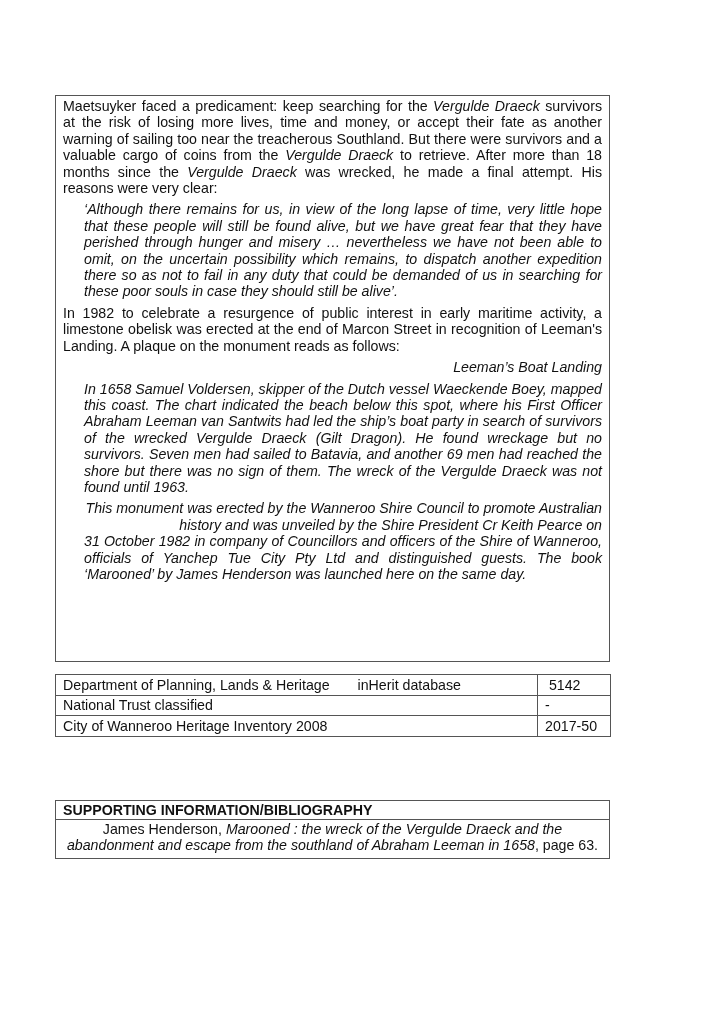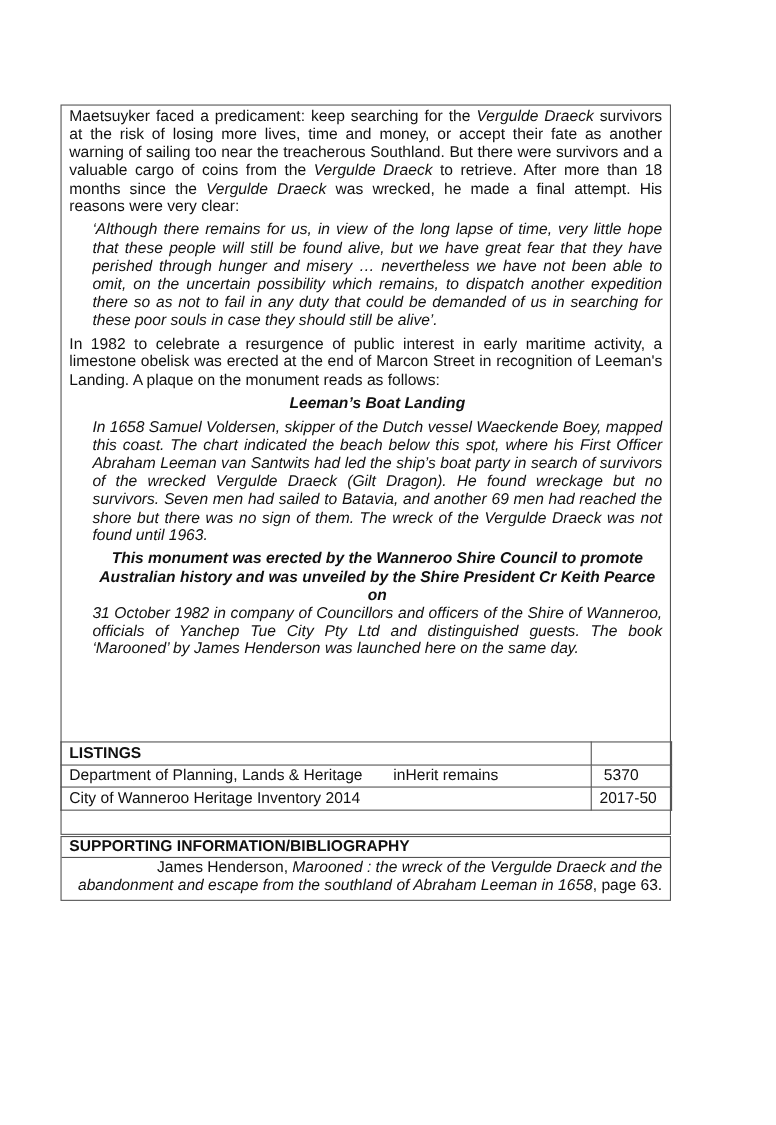--- a/index.html
+++ b/index.html
@@ -1,59 +1,59 @@
 <!DOCTYPE html>
 <html><head>
 <meta charset="utf-8">
 <style>
   html, body { margin: 0; padding: 0; background: #ffffff; }
   body { width: 705px; height: 1023px; position: relative; font-family: "Liberation Sans", sans-serif; color: #111; font-size: 14.2px; line-height: 16.4px; }
   .box { position: absolute; left: 55px; width: 555px; border: 1px solid #555; box-sizing: border-box; }
-  #main-box { top: 95px; height: 664px; padding: 2px 7px 0 7px; }
+  #main-box { top: 95px; height: 567px; padding: 2px 7px 0 7px; }
   p { margin: 0; text-align: justify; }
   .para { margin-bottom: 5px; }
   .quote { padding-left: 21px; font-style: italic; margin-bottom: 5px; text-align: justify; }
-  .nj { text-align: center; font-weight: bold; }
+  .nj { text-align: right; }
   i, em { font-style: italic; }
   table { position: absolute; left: 55px; top: 674px; width: 556px; border-collapse: collapse; }
   td { border: 1px solid #555; height: 19.5px; padding: 0 7px; vertical-align: middle; font-size: 14.2px; white-space: nowrap; }
   td.c3 { width: 58px; padding-left: 7px; }
   .hdr { font-weight: bold; }
   .gap { display: inline-block; width: 28px; }
-  #biblio { top: 760px; height: 59px; }
+  #biblio { top: 800px; height: 59px; }
   #biblio .head { font-weight: bold; padding: 1px 7px; border-bottom: 1px solid #555; height: 19px; box-sizing: border-box; }
-  #biblio .body { padding: 1px 7px; text-align: right; }
+  #biblio .body { padding: 1px 7px; text-align: center; }
 </style>
 </head>
 <body>
 
 <div class="box" id="main-box">
   <p class="para"><span>Maetsuyker faced a predicament: keep searching for the </span><i>Vergulde Draeck</i><span> survivors at the risk of losing more lives, time and money, or accept their fate as another warning of sailing too near the treacherous Southland. But there were survivors and a valuable cargo of coins from the </span><i>Vergulde Draeck</i><span> to retrieve. After more than 18 months since the </span><i>Vergulde Draeck</i><span> was wrecked, he made a final attempt. His reasons were very clear:</span></p>
   <p class="quote">‘Although there remains for us, in view of the long lapse of time, very little hope that these people will still be found alive, but we have great fear that they have perished through hunger and misery … nevertheless we have not been able to omit, on the uncertain possibility which remains, to dispatch another expedition there so as not to fail in any duty that could be demanded of us in searching for these poor souls in case they should still be alive’.</p>
   <p class="para">In 1982 to celebrate a resurgence of public interest in early maritime activity, a limestone obelisk was erected at the end of Marcon Street in recognition of Leeman's Landing. A plaque on the monument reads as follows:</p>
   <p class="quote nj">Leeman’s Boat Landing</p>
   <p class="quote">In 1658 Samuel Voldersen, skipper of the Dutch vessel Waeckende Boey, mapped this coast. The chart indicated the beach below this spot, where his First Officer Abraham Leeman van Santwits had led the ship’s boat party in search of survivors of the wrecked Vergulde Draeck (Gilt Dragon). He found wreckage but no survivors. Seven men had sailed to Batavia, and another 69 men had reached the shore but there was no sign of them. The wreck of the Vergulde Draeck was not found until 1963.</p>
   <div class="quote">
     <p class="nj">This monument was erected by the Wanneroo Shire Council to promote Australian history and was unveiled by the Shire President Cr Keith Pearce on</p>
     <p>31 October 1982 in company of Councillors and officers of the Shire of Wanneroo, officials of Yanchep Tue City Pty Ltd and distinguished guests. The book ‘Marooned’ by James Henderson was launched here on the same day.</p>
   </div>
 </div>
 
 <table>
   <tbody>
-      <tr>
-    <td class="hdr">LISTINGS</td>
-    <td class="c3"></td>
+  <tr>
+    <td><span>Department of Planning, Lands &amp; Heritage</span><span class="gap"></span><span>inHerit database</span></td>
+    <td class="c3">&nbsp;<span>5142</span></td>
   </tr>
   <tr>
-    <td><span>Department of Planning, Lands &amp; Heritage</span><span class="gap"></span><span>inHerit remains</span></td>
-    <td class="c3">&nbsp;<span>5370</span></td>
+    <td>National Trust classified</td>
+    <td class="c3">-</td>
   </tr>
   <tr>
-    <td>City of Wanneroo Heritage Inventory 2014</td>
+    <td>City of Wanneroo Heritage Inventory 2008</td>
     <td class="c3">2017-50</td>
   </tr>
 </tbody>
   </table>
 
 <div class="box" id="biblio">
   <div class="head">SUPPORTING INFORMATION/BIBLIOGRAPHY</div>
   <div class="body"><span>James Henderson, </span><i>Marooned : the wreck of the Vergulde Draeck and the abandonment and escape from the southland of Abraham Leeman in 1658</i><span>, page 63.</span></div>
 </div>
 

